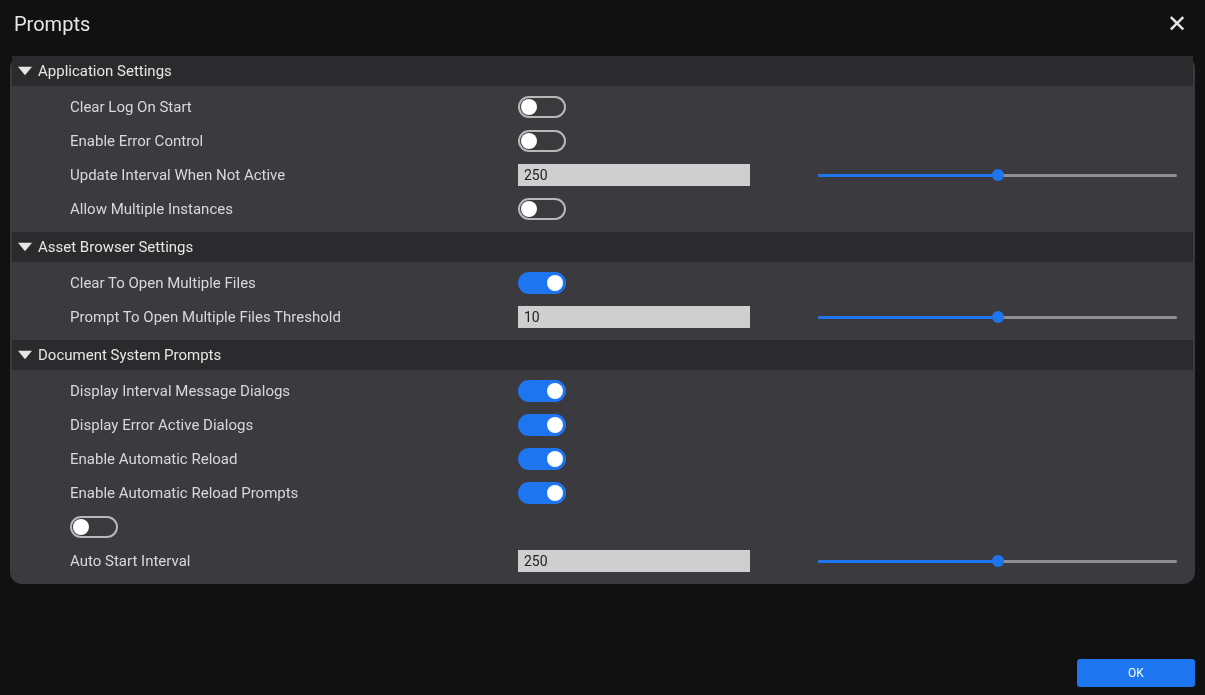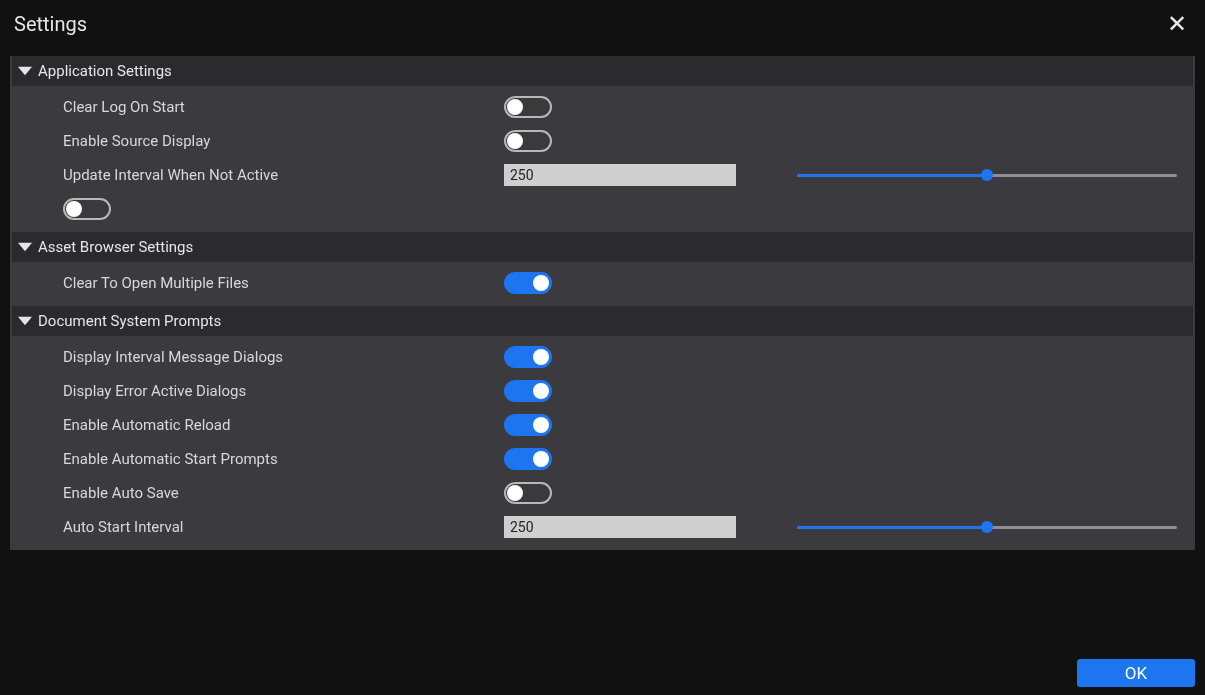--- a/index.html
+++ b/index.html
@@ -34,21 +34,21 @@
     padding:0 14px;
     font-size:20px;
     color:var(--text);
   }
   .close-x { font-size:24px; line-height:1; cursor:pointer; user-select:none; padding:4px; }
 
   .content {
     position:absolute;
     top:56px; left:10px; right:10px;
     background:var(--bg-body);
-    border-radius:0;
+    border-radius:12px;
     padding-bottom:0;
   }
 
   .section-header {
     display:flex; align-items:center;
     height:30px;
     background:var(--bg-section-header);
     padding:0 6px;
     font-size:15px;
     color:var(--text);
@@ -56,21 +56,21 @@
   }
   .section-header .tw { width:14px; height:14px; margin-right:6px; display:inline-flex; }
   .section-header .tw svg { fill:var(--text); }
 
   .rows { padding:4px 0 6px 0; }
 
   .row {
     display:grid;
     grid-template-columns: 32px 420px 250px 1fr;
     align-items:center;
-    column-gap:21px;
+    column-gap:28px;
     min-height:34px;
     padding:0 8px 0 0;
   }
   .row .label { font-size:15px; color:var(--text-dim); }
   .indent {  }
 
   
   .toggle {
     position:relative;
     width:48px; height:22px;
@@ -135,29 +135,29 @@
     position:absolute;
     left:10px; right:10px; bottom:8px;
     display:flex; justify-content:flex-end;
     padding:8px 0 0 0;
   }
   .ok-btn {
     min-width:118px; height:28px;
     background:var(--ok-bg);
     color:var(--ok-text);
     border:none; border-radius:3px;
-    font-size:17px;
+    font-size:12px;
     cursor:pointer;
   }
 </style>
 </head>
 <body>
 
 <div class="titlebar">
-  <span>Settings</span>
+  <span>Prompts</span>
   <span class="close-x">✕</span>
 </div>
 
 <div class="content" id="content">
     <div class="section-header">
       <span class="tw">
         <svg viewBox="0 0 10 10">
           <polygon points="0,2 10,2 5,8"></polygon>
         </svg>
       </span>
@@ -167,40 +167,41 @@
       <div class="row">
         <div class="indent"></div>
         <div class="label">Clear Log On Start</div>
         <div class="toggle" data-state="off">
           <div class="knob"></div>
         </div>
         <div></div>
       </div>
       <div class="row">
         <div class="indent"></div>
-        <div class="label">Enable Source Display</div>
+        <div class="label">Enable Error Control</div>
         <div class="toggle" data-state="off">
           <div class="knob"></div>
         </div>
         <div></div>
       </div>
       <div class="row">
         <div class="indent"></div>
         <div class="label">Update Interval When Not Active</div>
         <input class="numbox" type="text" value="250" style="">
         <div class="slider-wrap">
           <div class="slider">
             <div class="track-inactive"></div>
             <div class="track-active" style="width:50%"></div>
             <div class="thumb" style="left:50%"></div>
           </div>
         </div>
       </div>
       <div class="row">
         <div class="indent"></div>
+        <div class="label">Allow Multiple Instances</div>
         <div class="toggle" data-state="off">
           <div class="knob"></div>
         </div>
         <div></div>
       </div>
     </div>
     <div class="section-header">
       <span class="tw">
         <svg viewBox="0 0 10 10">
           <polygon points="0,2 10,2 5,8"></polygon>
@@ -210,20 +211,32 @@
     </div>
     <div class="rows">
       <div class="row">
         <div class="indent"></div>
         <div class="label">Clear To Open Multiple Files</div>
         <div class="toggle" data-state="on">
           <div class="knob"></div>
         </div>
         <div></div>
       </div>
+      <div class="row">
+        <div class="indent"></div>
+        <div class="label">Prompt To Open Multiple Files Threshold</div>
+        <input class="numbox" type="text" value="10" style="">
+        <div class="slider-wrap">
+          <div class="slider">
+            <div class="track-inactive"></div>
+            <div class="track-active" style="width:50%"></div>
+            <div class="thumb" style="left:50%"></div>
+          </div>
+        </div>
+      </div>
     </div>
     <div class="section-header">
       <span class="tw">
         <svg viewBox="0 0 10 10">
           <polygon points="0,2 10,2 5,8"></polygon>
         </svg>
       </span>
       <span>Document System Prompts</span>
     </div>
     <div class="rows">
@@ -246,29 +259,28 @@
       <div class="row">
         <div class="indent"></div>
         <div class="label">Enable Automatic Reload</div>
         <div class="toggle" data-state="on">
           <div class="knob"></div>
         </div>
         <div></div>
       </div>
       <div class="row">
         <div class="indent"></div>
-        <div class="label">Enable Automatic Start Prompts</div>
-        <div class="toggle" data-state="on">
-          <div class="knob"></div>
-        </div>
-        <div></div>
-      </div>
-      <div class="row">
-        <div class="indent"></div>
-        <div class="label">Enable Auto Save</div>
+        <div class="label">Enable Automatic Reload Prompts</div>
+        <div class="toggle" data-state="on">
+          <div class="knob"></div>
+        </div>
+        <div></div>
+      </div>
+      <div class="row">
+        <div class="indent"></div>
         <div class="toggle" data-state="off">
           <div class="knob"></div>
         </div>
         <div></div>
       </div>
       <div class="row">
         <div class="indent"></div>
         <div class="label">Auto Start Interval</div>
         <input class="numbox" type="text" value="250" style="">
         <div class="slider-wrap">

